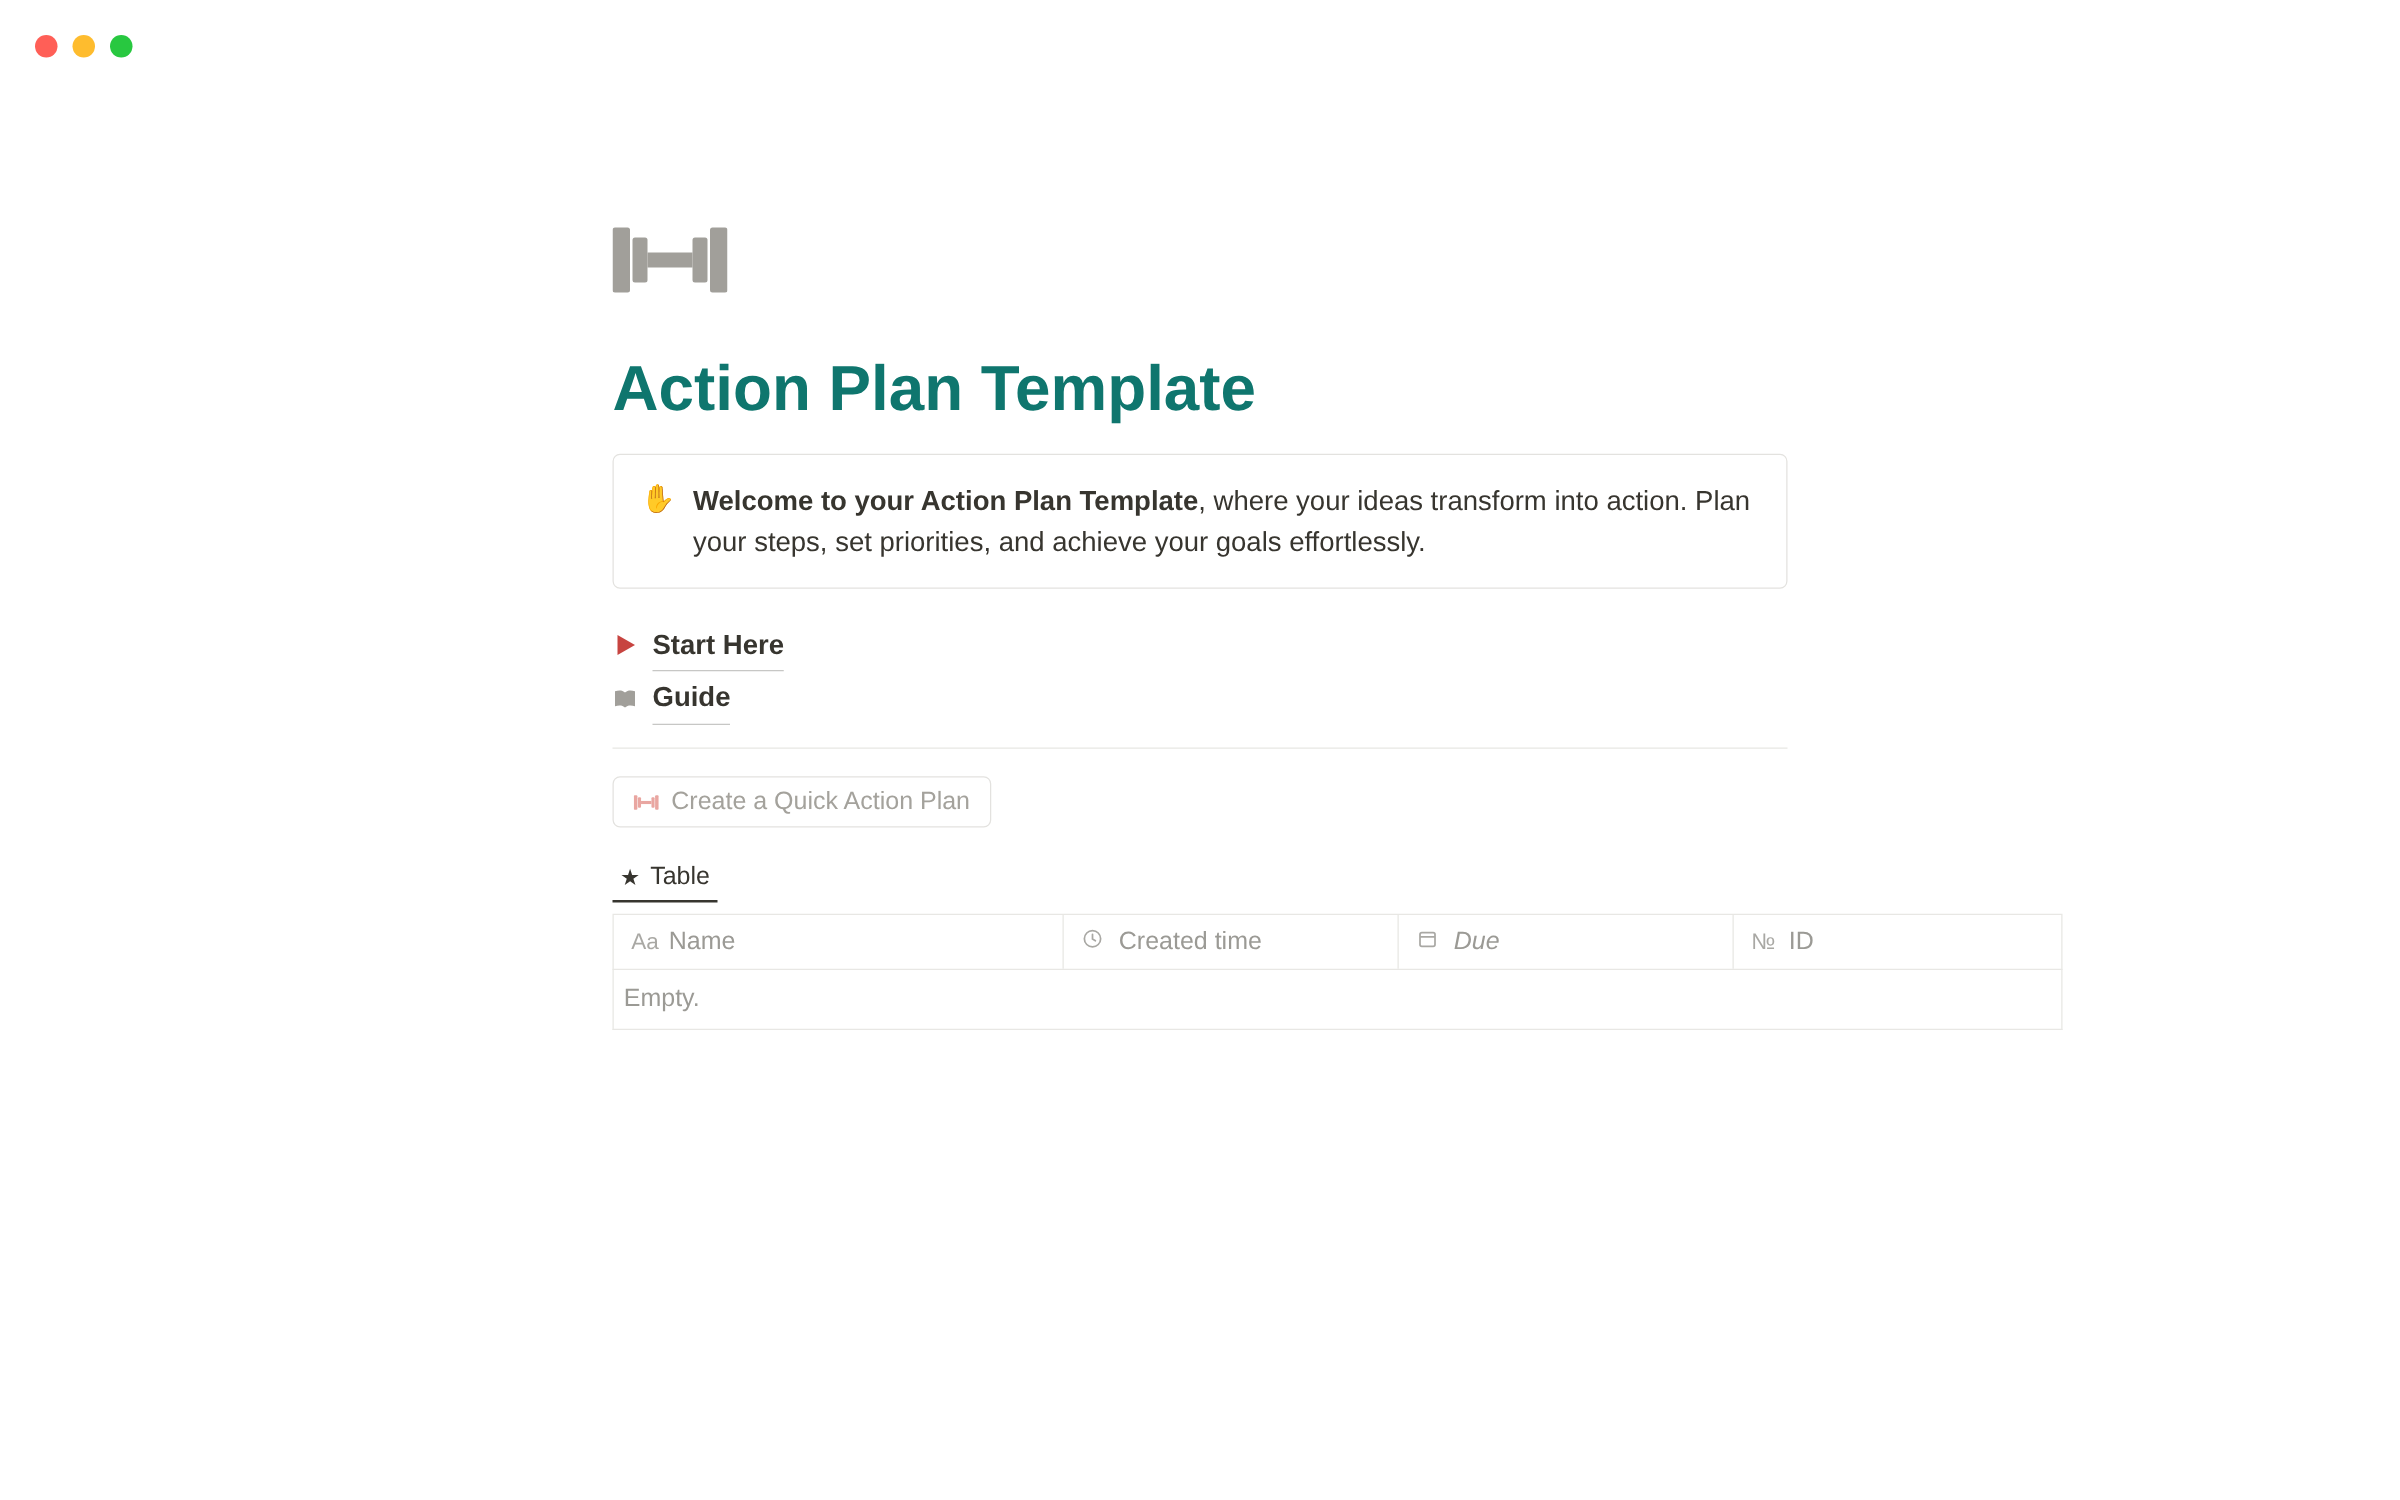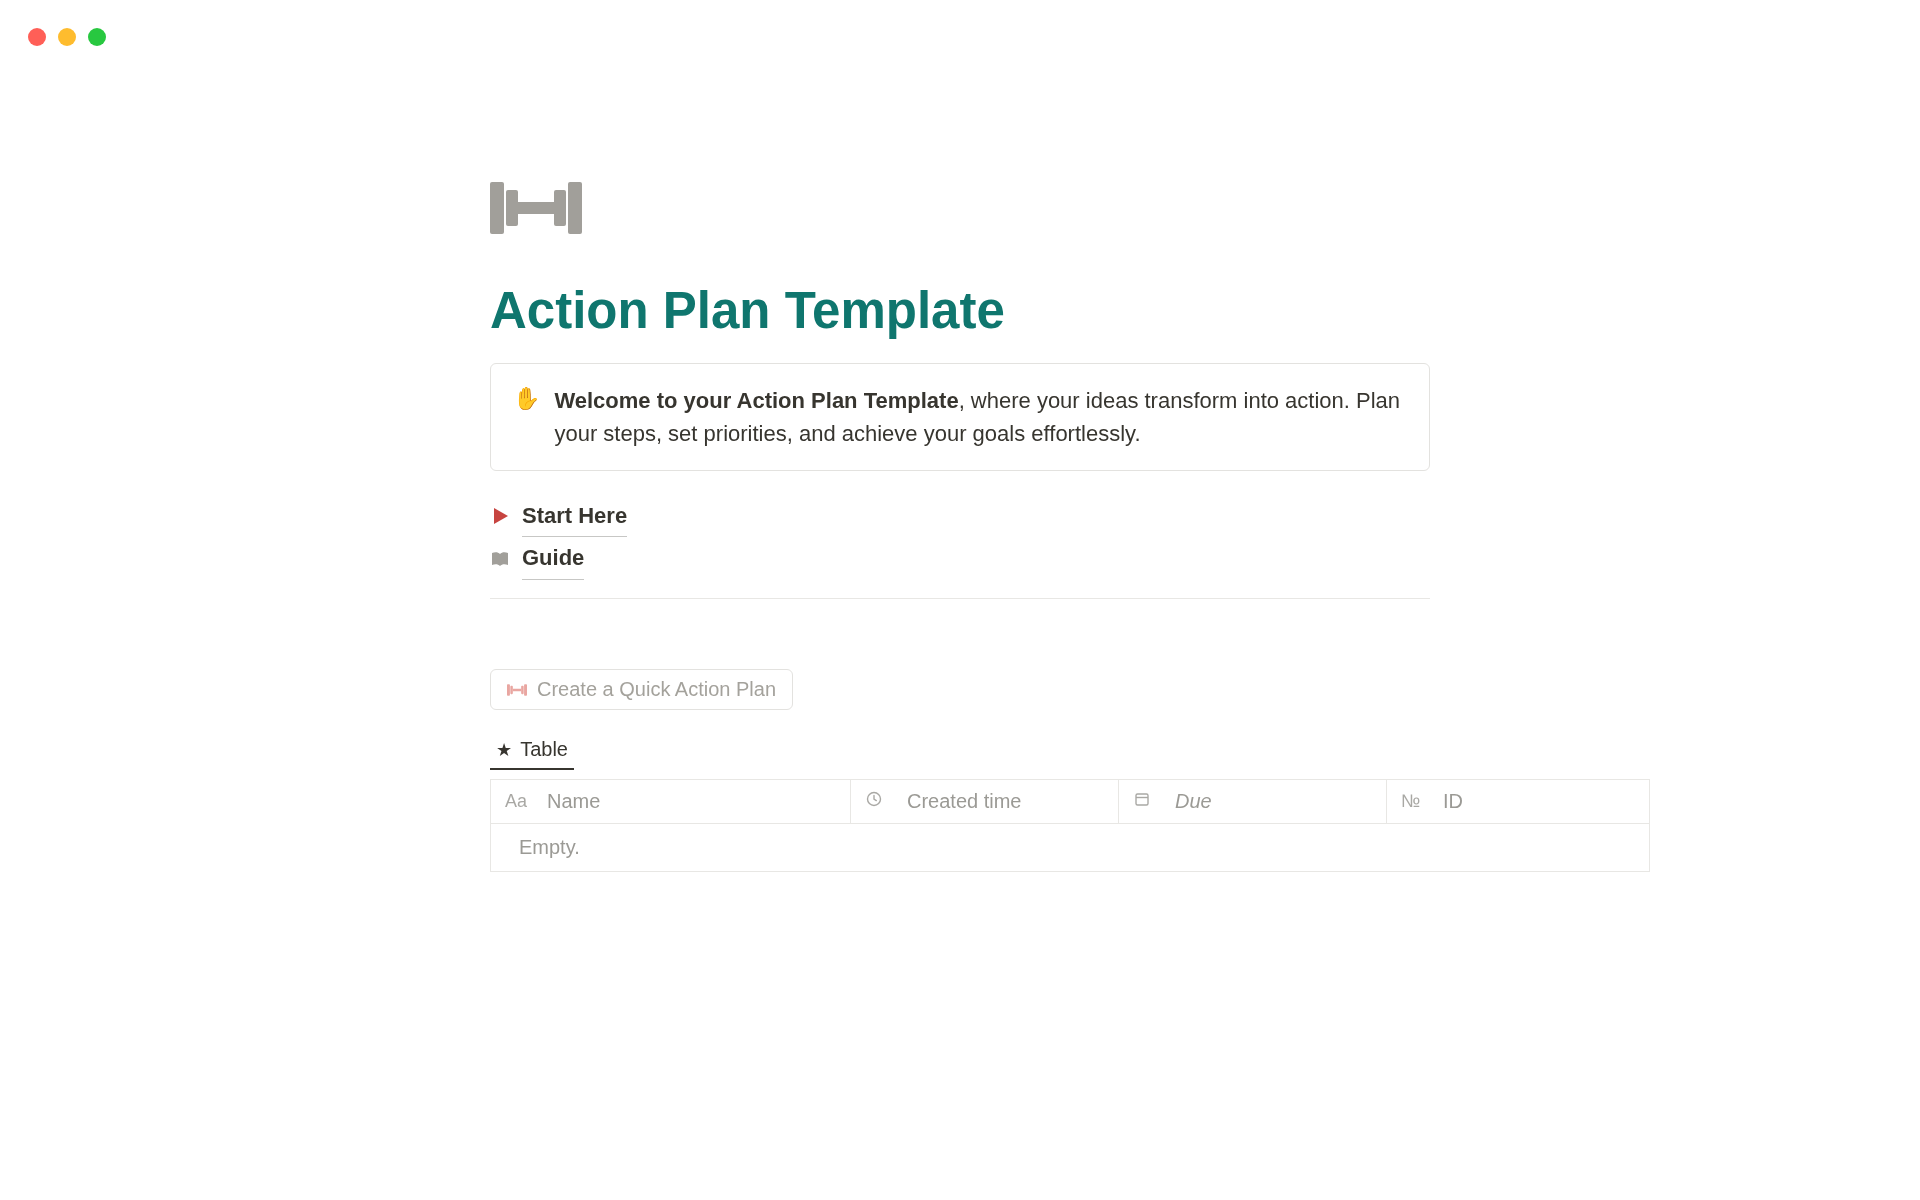--- a/index.html
+++ b/index.html
@@ -82,21 +82,20 @@
     display: inline-flex;
     align-items: center;
     gap: 10px;
     border: 1px solid #e3e2df;
     border-radius: 6px;
     padding: 8px 16px;
     font-size: 20px;
     color: #a4a29c;
     background: #fff;
     cursor: pointer;
-    margin-top: 48px;
   }
   .quick-btn .btn-icon svg { display: block; }
 
   .view-tabs {
     display: flex;
     align-items: center;
     gap: 10px;
     font-size: 20px;
     font-weight: 500;
     padding: 6px 0 10px;
@@ -115,37 +114,37 @@
     position: absolute;
     left: 0; right: 0; bottom: -1px;
     height: 2px;
     background: #37352f;
   }
   .view-tab .tab-icon { font-size: 18px; }
 
   .table-wrap { width: 1160px; }
   .table-head { display: flex; border: 1px solid #e8e7e4; border-top: none; }
   .th {
-    display: flex; align-items: center; gap: 24px;
+    display: flex; align-items: center; gap: 12px;
     padding: 10px 14px;
     font-size: 20px;
     color: #9b9a95;
     border-right: 1px solid #e8e7e4;
   }
   .th:last-child { border-right: none; }
   .th .th-icon { font-size: 18px; opacity: .85; width: 18px; text-align: center; }
   .col-name   { width: 360px; }
   .col-created{ width: 268px; }
   .col-due    { width: 268px; font-style: italic; }
   .col-id     { flex: 1; }
 
   .table-body {
     border: 1px solid #e8e7e4;
     border-top: none;
-    padding: 12px 28px;
+    padding: 12px 8px;
     font-size: 20px;
     color: #9b9a95;
   }
 </style>
 </head>
 <body>
 
 <div class="traffic-lights">
   <div class="dot red"></div>
   <div class="dot yellow"></div>

